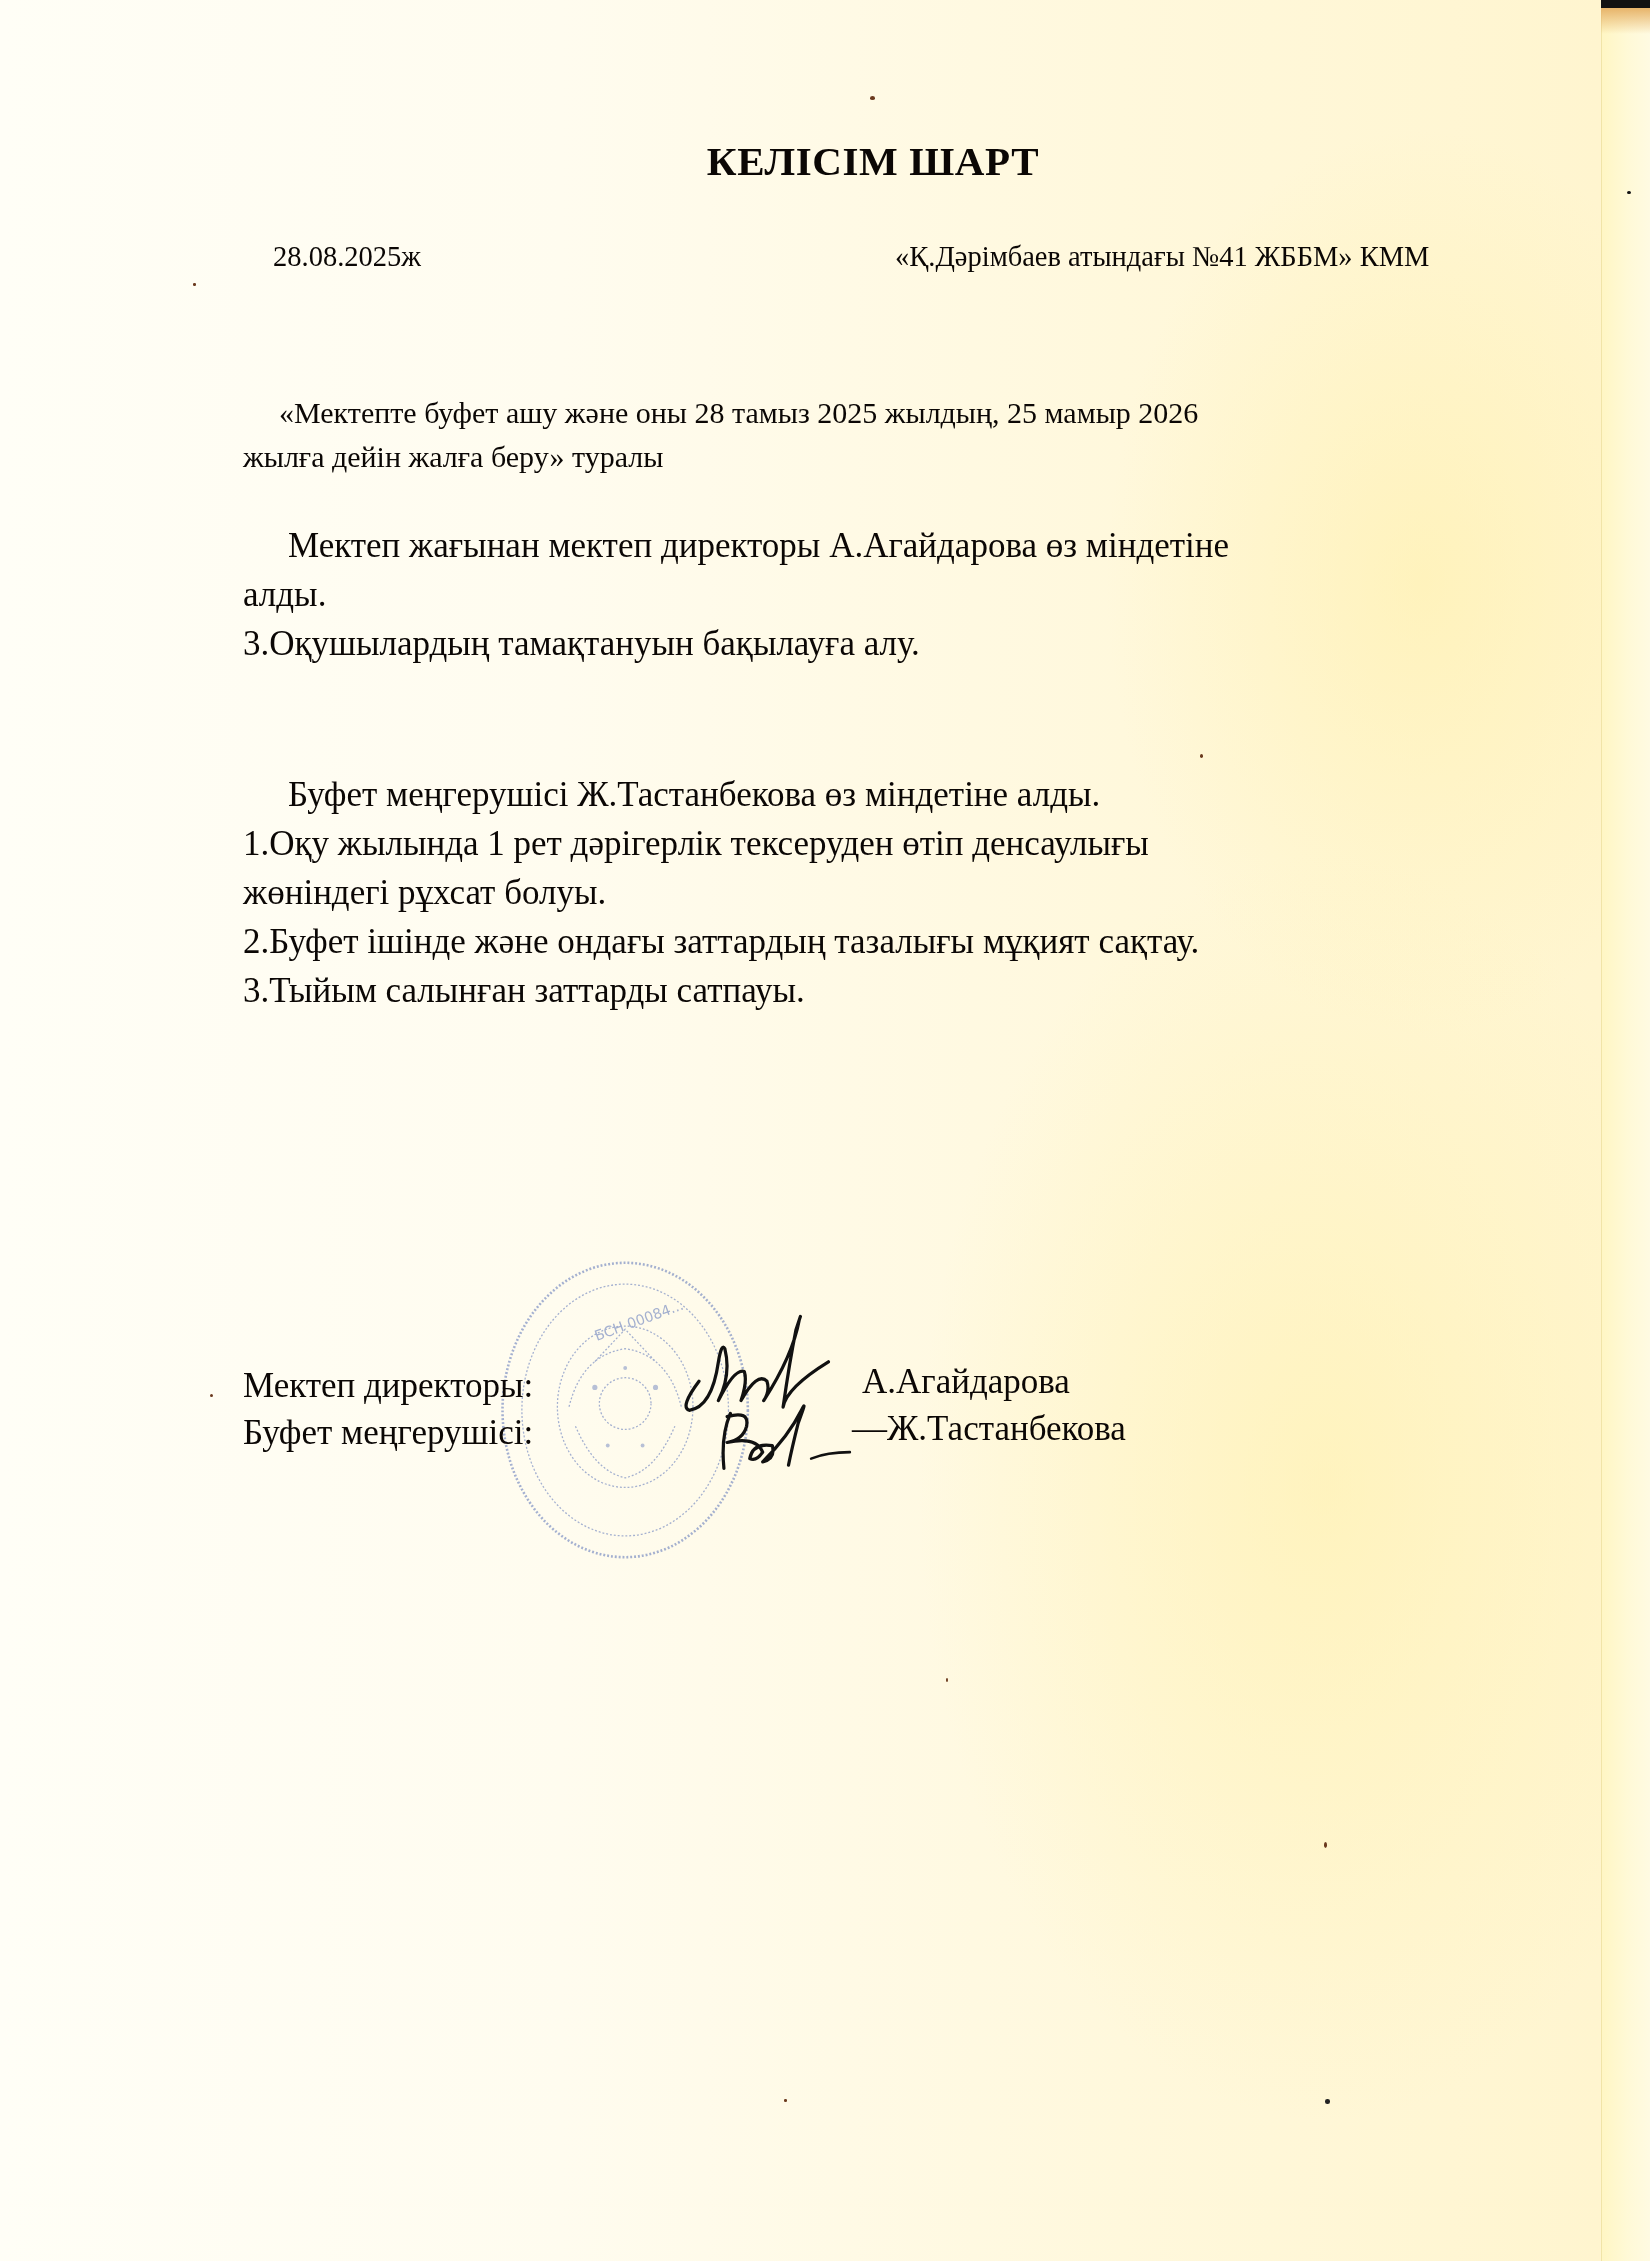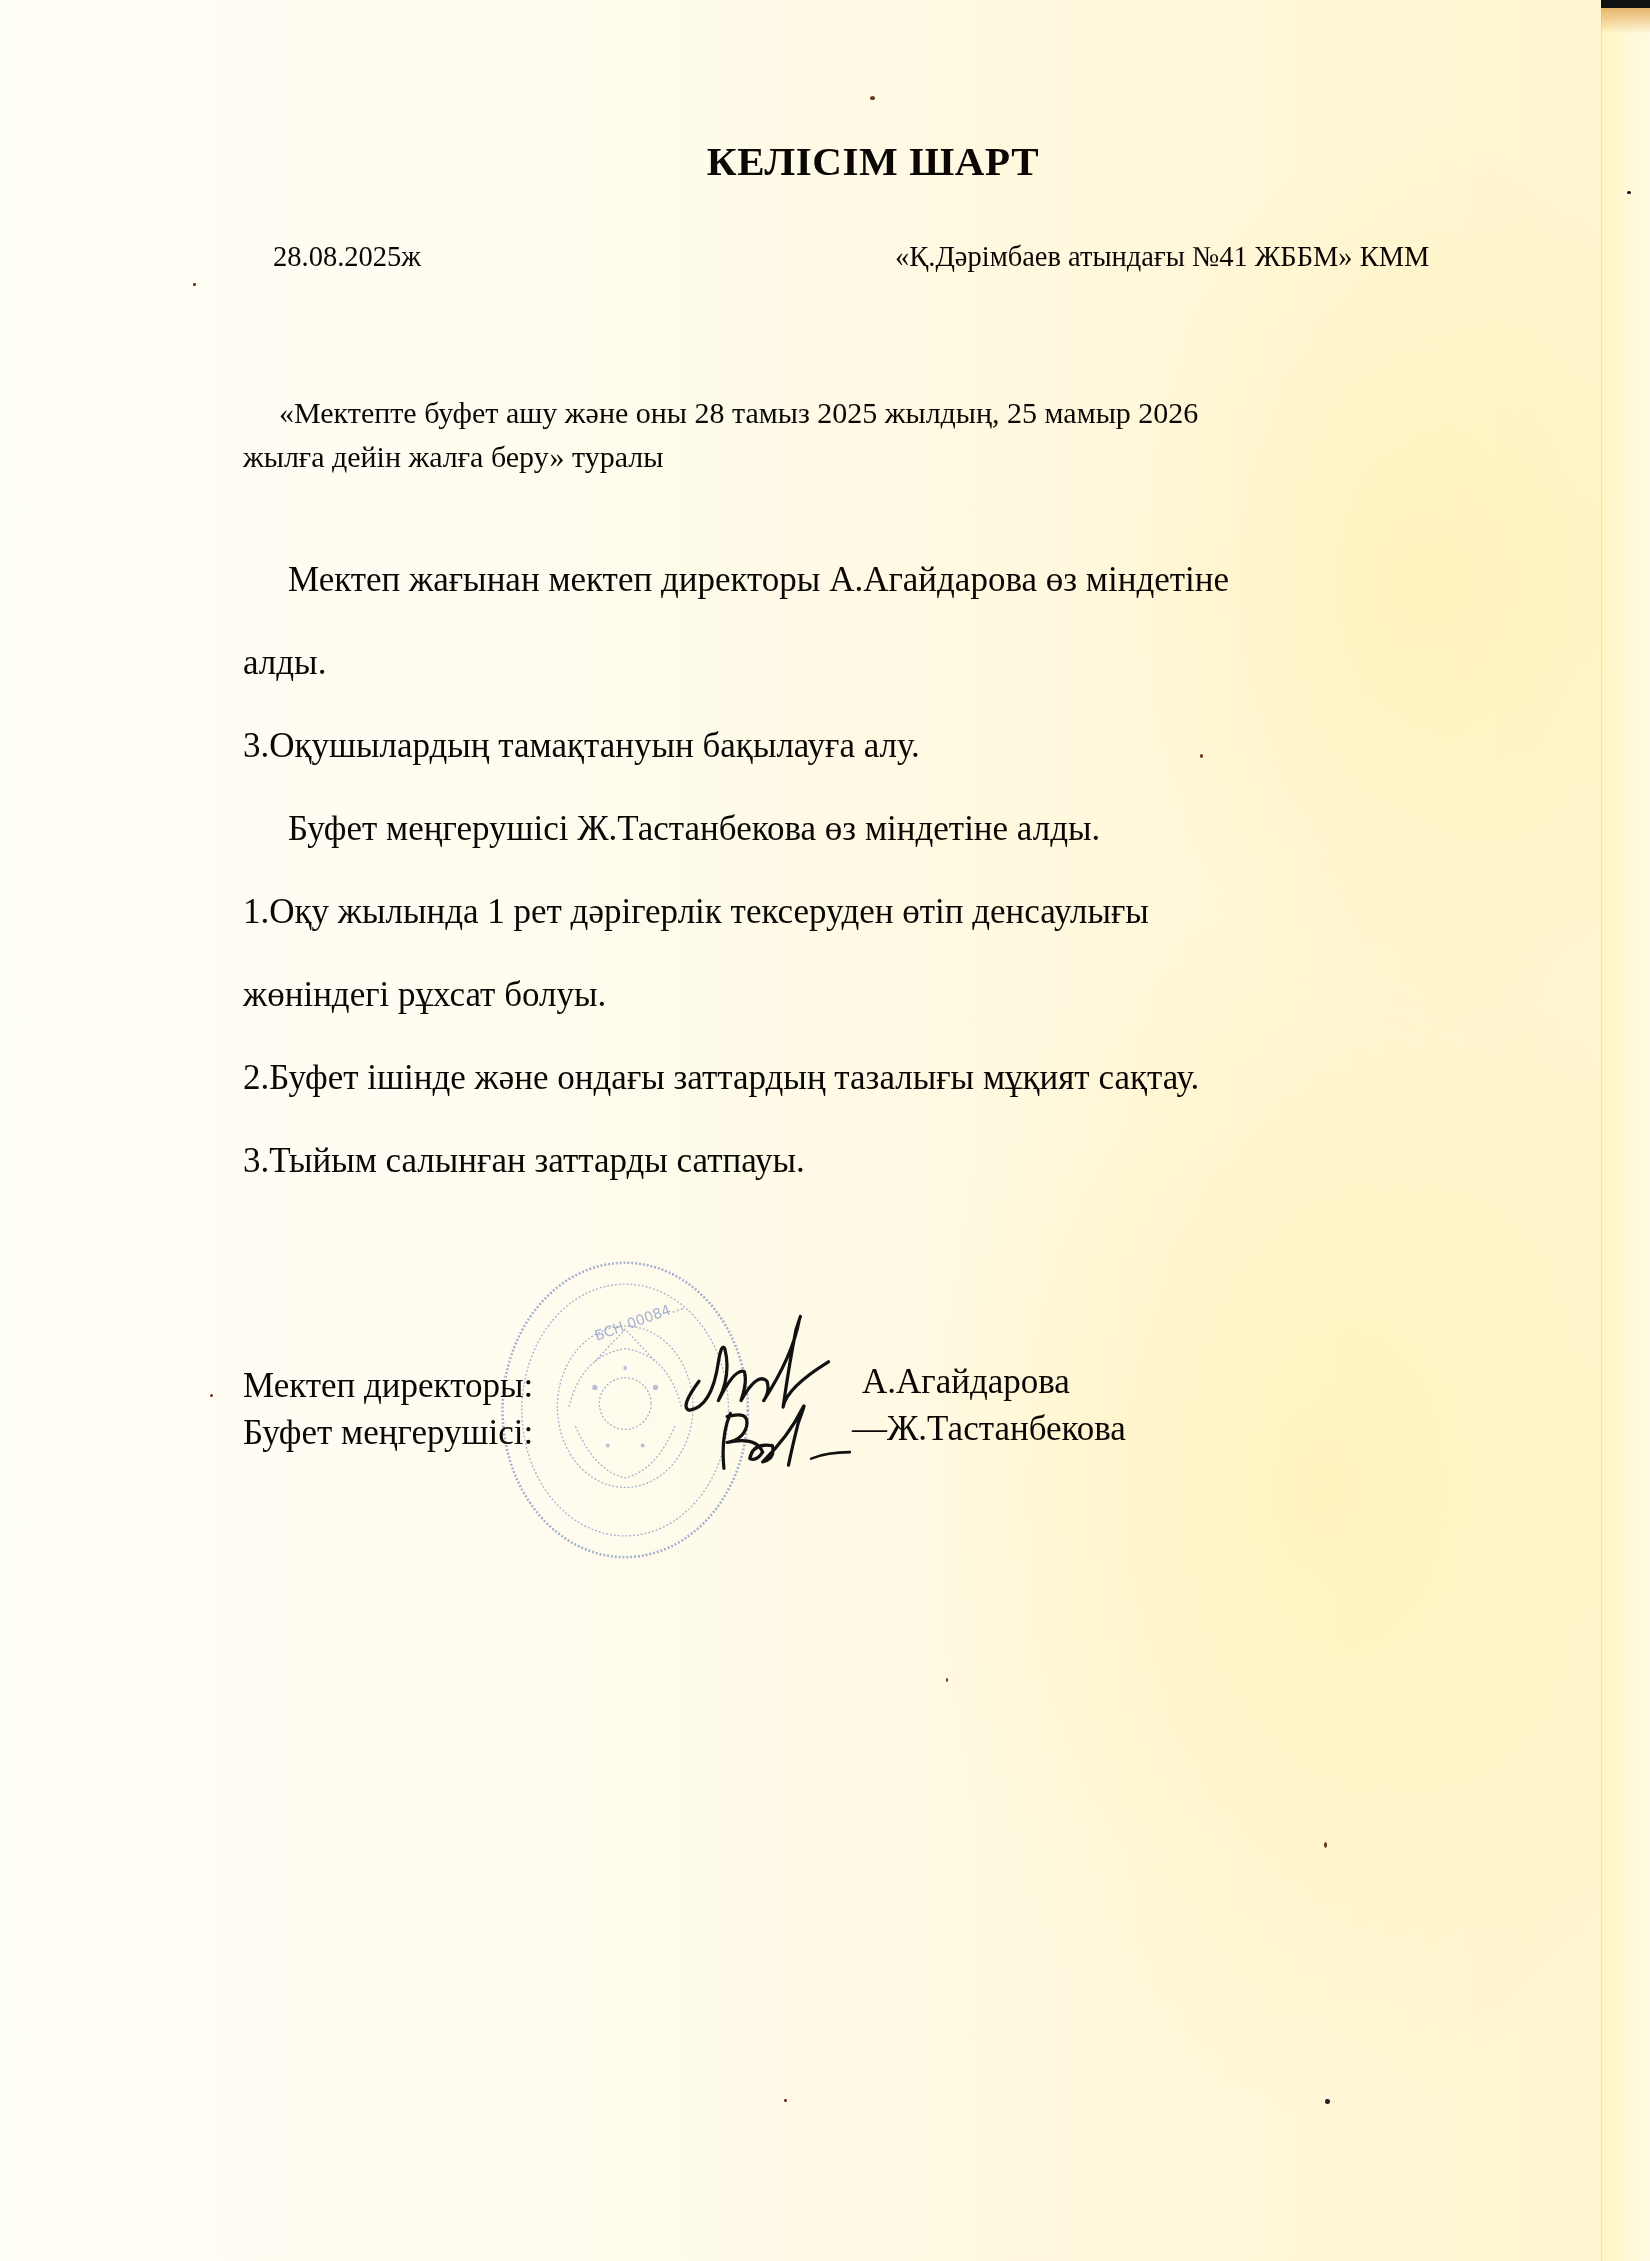--- a/index.html
+++ b/index.html
@@ -69,21 +69,21 @@
       width: 1261px;
     }
     .subject .indent { display: inline-block; width: 36px; }
     .para {
       left: 243px;
       font-size: 35px;
       line-height: 49px;
       white-space: normal;
       width: 1281px;
     }
-    .para .line { display: block; white-space: nowrap; margin-top: 34px; }
+    .para .line { display: block; white-space: nowrap; }
     .para .indent { display: inline-block; width: 45px; }
     .p1 { top: 521px; }
     .p2 { top: 770px; }
 
     .sign {
       left: 243px;
       font-size: 35px;
       line-height: 47px;
     }
     .sign1 { top: 1362px; }

